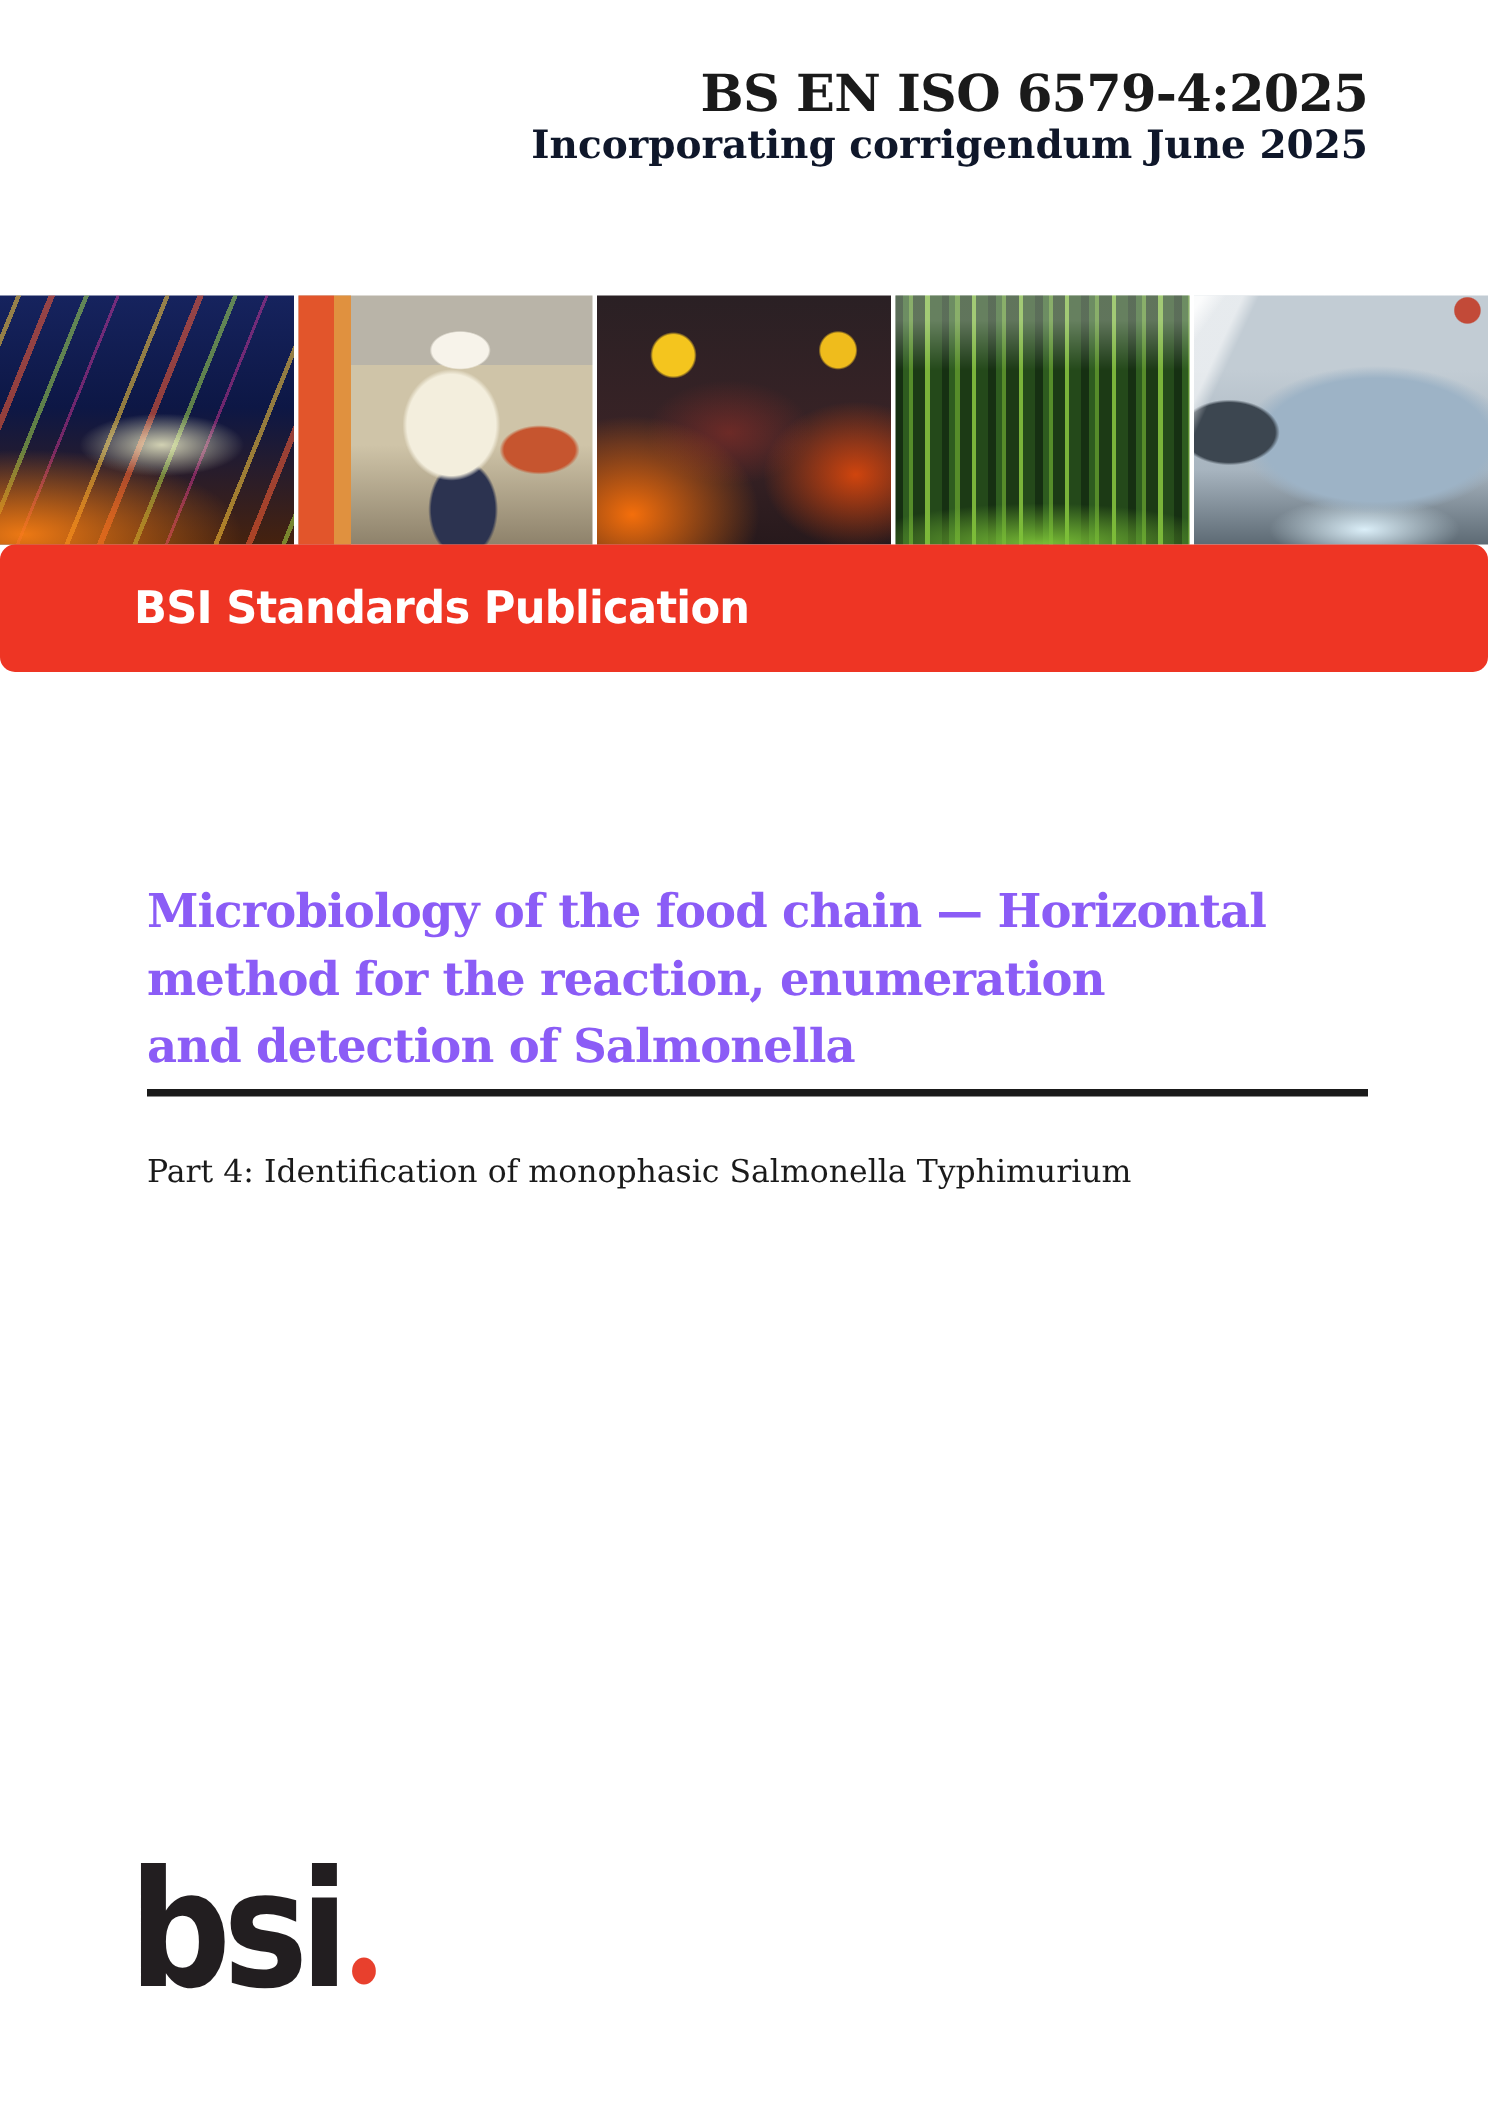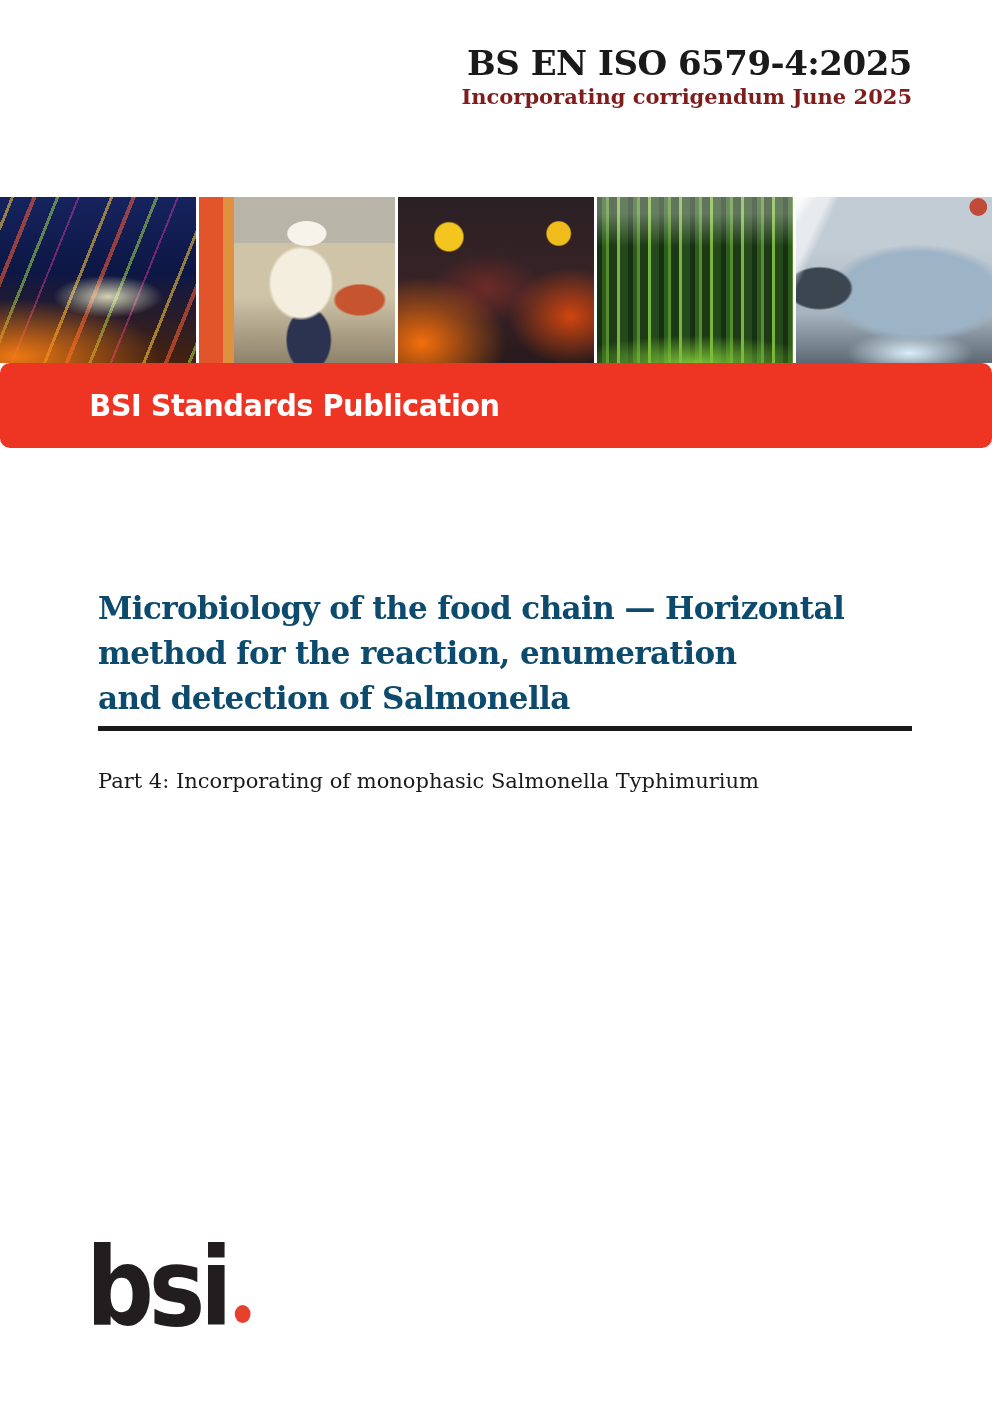--- a/index.html
+++ b/index.html
@@ -28,24 +28,24 @@
     font-family: "DejaVu Serif", serif;
     font-weight: 700;
     font-size: 34px;
     line-height: 38px;
     color: #1a1a1a;
     letter-spacing: -0.5px;
   }
   .doc-corrigendum {
     font-family: "DejaVu Serif", serif;
     font-weight: 700;
-    font-size: 21px;
+    font-size: 26px;
     line-height: 26px;
     margin-top: 2px;
-    color: #7f1d1d;
+    color: #0f172a;
   }
 
   
   .photo-banner {
     position: absolute;
     top: 197px;
     left: 0;
     width: 992px;
     height: 166px;
     display: flex;
@@ -132,21 +132,21 @@
     top: 586px;
     left: 98px;
     width: 816px;
   }
   .title-line {
     font-family: "DejaVu Serif", serif;
     font-weight: 700;
     font-size: 31px;
     line-height: 45px;
     letter-spacing: -0.6px;
-    color: #0c4a6e;
+    color: #8b5cf6;
     white-space: nowrap;
   }
   .title-rule {
     position: absolute;
     top: 726px;
     left: 98px;
     width: 814px;
     height: 5px;
     background: #1a1a1a;
   }
@@ -215,21 +215,21 @@
 
   <div class="title-block">
     <div class="title-line">Microbiology of the food chain — Horizontal</div>
     <div class="title-line">method for the reaction, enumeration</div>
     <div class="title-line">and detection of Salmonella</div>
   </div>
 
   <div class="title-rule"></div>
 
   <div class="subtitle-block">
-    <div class="subtitle-line">Part 4: Incorporating of monophasic Salmonella Typhimurium</div>
+    <div class="subtitle-line">Part 4: Identification of monophasic Salmonella Typhimurium</div>
   </div>
 
   <div class="bsi-logo">
     <div class="bsi-logo-text">bsi</div>
     <div class="bsi-logo-dot" id="bsi-logo-dot" style="background: rgb(232, 64, 45);"></div>
   </div>
 
 </div>
 
 </body></html>

